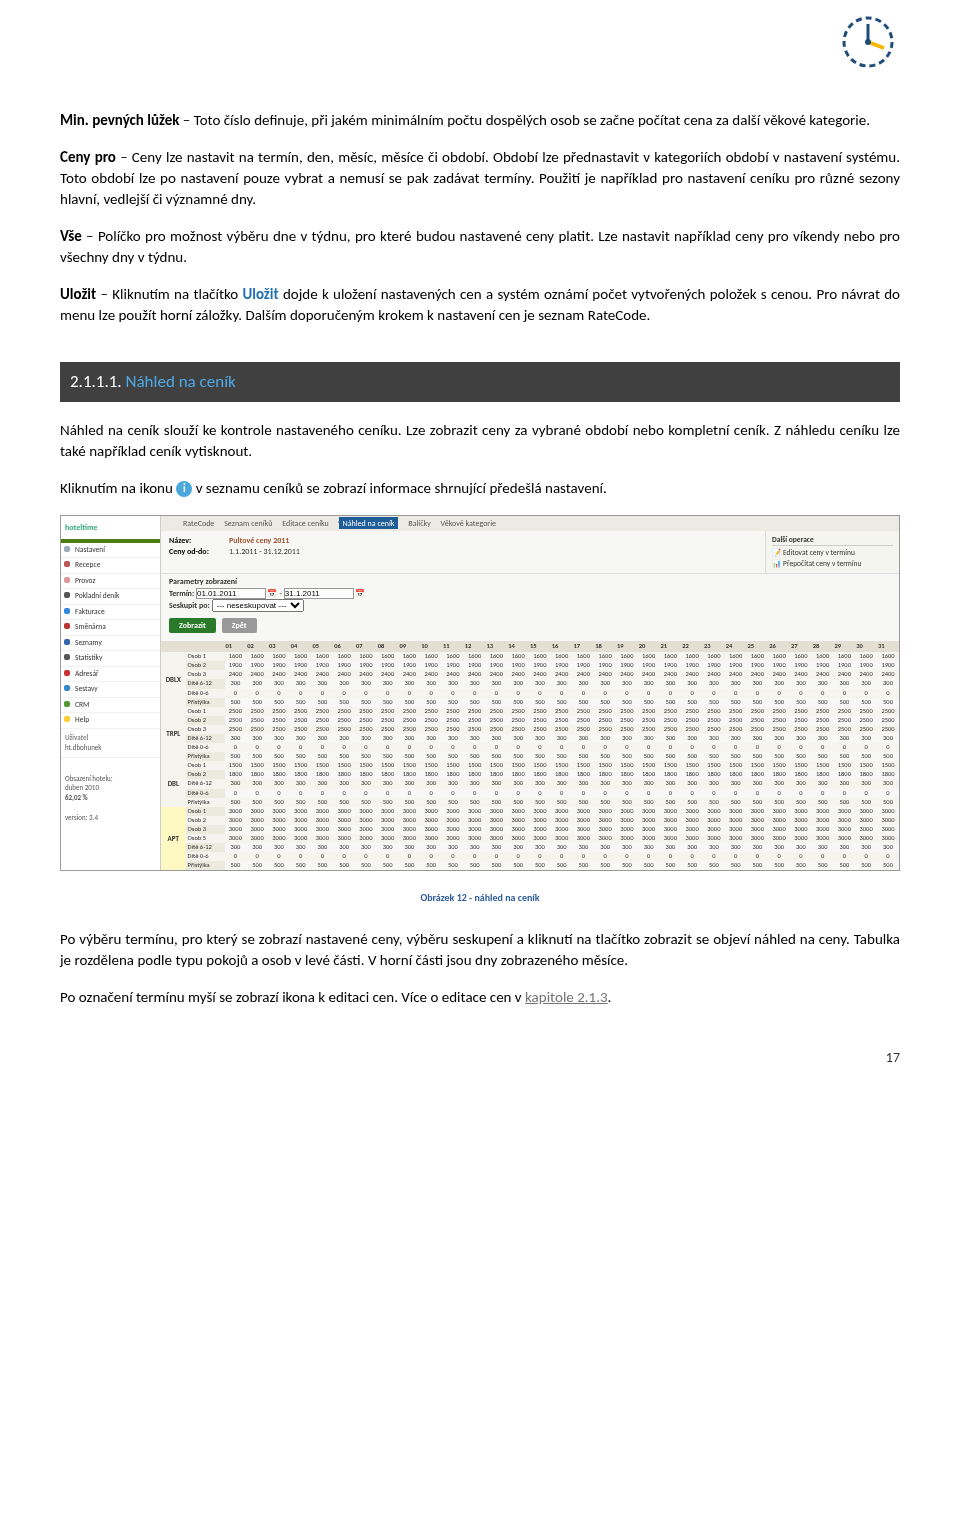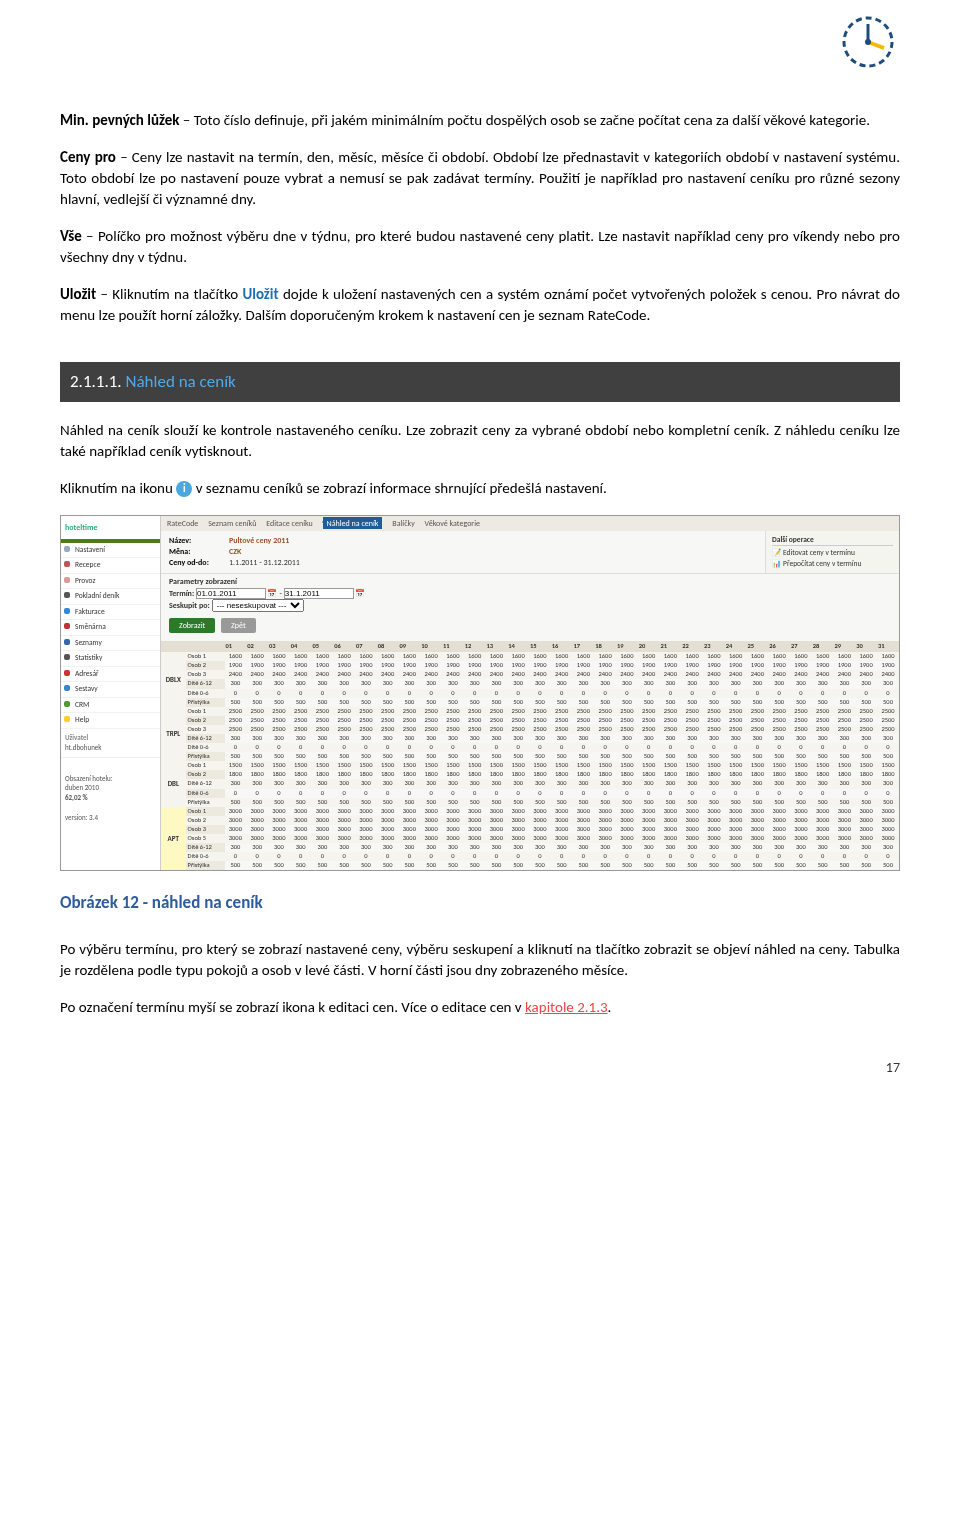--- a/index.html
+++ b/index.html
@@ -2,21 +2,21 @@
 <html><head>
   <meta charset="utf-8">
   <style>
     * { box-sizing: border-box; margin: 0; padding: 0; }
     body { font-family: Calibri, Arial, sans-serif; font-size: 15px; color: #000; background: #fff; width: 960px; margin: 0 auto; padding: 0 60px 30px 60px; line-height: 1.4; }
     .logo-header { text-align: right; padding: 10px 0 30px 0; }
     .logo-svg { display: inline-block; width: 64px; height: 64px; }
     p { margin-bottom: 16px; text-align: justify; }
     .bold-intro { font-weight: bold; }
     .link-blue { color: #1F6FB2; font-weight: bold; }
-    .link-underline { color: #ef4444; text-decoration: underline; }
+    .link-underline { color: #737373; text-decoration: underline; }
     .section-heading { background: #404040; color: #4FA9E6; font-size: 17px; padding: 8px 10px; margin: 36px 0 18px 0; }
     .section-heading .num { color: #fff; }
     .info-icon { display: inline-block; width: 16px; height: 16px; border-radius: 50%; background: #4BA8DC; color: #fff; font-size: 11px; line-height: 16px; text-align: center; font-weight: bold; vertical-align: middle; }
     .screenshot-wrap { margin: 10px 0 20px 0; }
     .screenshot { border: 1px solid #999; background: #f7f7f5; width: 100%; font-size: 8px; color: #333; display: flex; }
     .ss-sidebar { width: 100px; background: #fff; border-right: 1px solid #ccc; }
     .ss-logo { padding: 6px 4px; font-size: 8px; color: #888; border-bottom: 4px solid #4d7c0f; }
     .ss-logo b { color: #3a7; }
     .ss-menu { list-style: none; }
     .ss-menu li { padding: 2px 4px 2px 14px; border-bottom: 1px solid #f2f2f2; position: relative; font-size: 7.5px; white-space: nowrap; }
@@ -30,43 +30,43 @@
     .ss-menu li:nth-child(7)::before{background:#36a;}
     .ss-menu li:nth-child(8)::before{background:#555;}
     .ss-menu li:nth-child(9)::before{background:#c33;}
     .ss-menu li:nth-child(10)::before{background:#38c;}
     .ss-menu li:nth-child(11)::before{background:#593;}
     .ss-menu li:nth-child(12)::before{background:#fc3;}
     .ss-userblock{padding:4px 4px;font-size:7px;color:#555;}
     .ss-userblock b{color:#888;}
     .ss-obsblock{padding:16px 4px;font-size:7px;color:#555;border-top:1px solid #eee;}
     .ss-main { flex: 1; overflow: hidden; }
-    .ss-tabs { background: #eceae2; padding: 2px 6px; font-size: 8px; color: #555; }
+    .ss-tabs { background: #eceae2; padding: 2px 22px; font-size: 8px; color: #555; }
     .ss-tabs span { margin-right: 8px; }
     .ss-tabs .active { background: #1f5c98; color: #fff; padding: 1px 4px; position: relative; }
     .ss-tabs .active::before{content:''; position:absolute; left:-6px; top:0; border:5px solid transparent; border-right-color:#1f5c98;}
     .ss-toprow{display:flex;}
     .ss-info{padding:4px 8px; font-size:8px;line-height:1.4;flex:1;}
     .ss-info b{font-weight:bold; color:#000;display:inline-block;width:60px;}
     .ss-info .val{color:#A0522D;font-weight:bold;}
     .ss-side-ops{width:134px;padding:4px 6px;font-size:7.5px;background:#f5f5ef;border-left:1px solid #ddd;}
     .ss-side-ops .hd{font-weight:bold;border-bottom:1px solid #ccc;margin-bottom:2px;}
     .ss-params{padding:2px 8px;border-top:1px solid #ddd;font-size:8px;}
     .ss-params b{font-weight:bold;display:inline-block;}
     .ss-params input[type=text]{border:1px solid #999;font-size:8px;width:70px;}
-    .ss-btns{padding:4px 8px;}
+    .ss-btns{padding:4px 8px;font-weight:bold;}
     .ss-btn{display:inline-block;background:#2a7a2a;color:#fff;padding:2px 10px;border-radius:2px;font-size:8px;margin-right:4px;}
     .ss-btn.alt{background:#999;}
     .ss-table{width:100%;border-collapse:collapse;font-size:6.5px;margin-top:4px;}
     .ss-table th{background:#e3e0d3;padding:1px;font-weight:bold;text-align:left;}
     .ss-table td{padding:0 1px;text-align:center;white-space:nowrap;}
     .ss-table tr:nth-child(even) td{background:#f5f4ee;}
     .ss-table .roomtype{background:#fef9c3;font-weight:bold;writing-mode:normal;text-align:center;padding:2px 1px;font-size:7px;}
     .ss-table .rowlabel{text-align:left;font-weight:normal;padding-left:2px;background:#ece9de;}
-    .figure-caption { text-align: left; font-size: 17px; font-weight: bold; color: #2E5C9A; margin: 18px 0 24px 0; }
+    .figure-caption { text-align: center; font-size: 10px; font-weight: bold; color: #2E5C9A; margin: 18px 0 24px 0; }
     .page-num { text-align: right; font-size: 14px; color: #333; margin-top: 40px; }
   </style>
 </head>
 <body>
 
 <div class="logo-header">
   <svg class="logo-svg" viewBox="0 0 64 64">
     <circle cx="32" cy="32" r="24" fill="none" stroke="#1f4d7a" stroke-width="3" stroke-dasharray="6 4"></circle>
     <path d="M32 32 L32 14" stroke="#1f4d7a" stroke-width="3"></path>
     <path d="M32 32 L48 38" stroke="#f6b800" stroke-width="4"></path>
@@ -136,21 +136,20 @@
       <span>RateCode</span>
       <span>Seznam ceníků</span>
       <span>Editace ceníku</span>
       <span class="active">Náhled na ceník</span>
       <span>Balíčky</span>
       <span>Věkové kategorie</span>
     </div>
     <div class="ss-toprow">
       <div class="ss-info">
         <div><b>Název:</b><span class="val">Pultové ceny 2011</span></div>
-        <div><b>Měna:</b><span class="val">CZK</span></div>
         <div><b>Ceny od-do:</b><span>1.1.2011 - 31.12.2011</span></div>
       </div>
       <div class="ss-side-ops">
         <div class="hd">Další operace</div>
         <div>📝 <span>Editovat ceny v termínu</span></div>
         <div>📊 <span>Přepočítat ceny v termínu</span></div>
       </div>
     </div>
     <div class="ss-params">
       <b>Parametry zobrazení</b><br>

